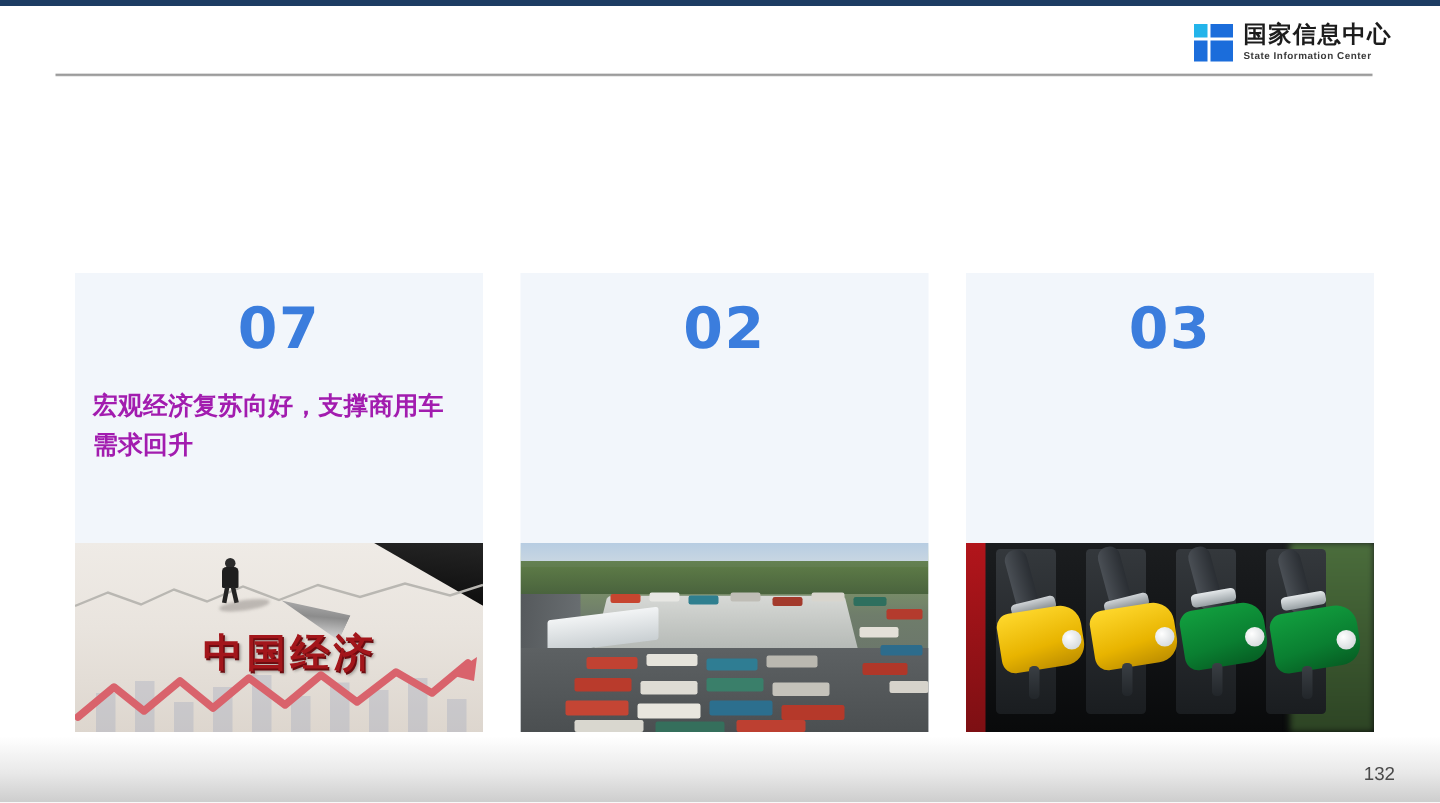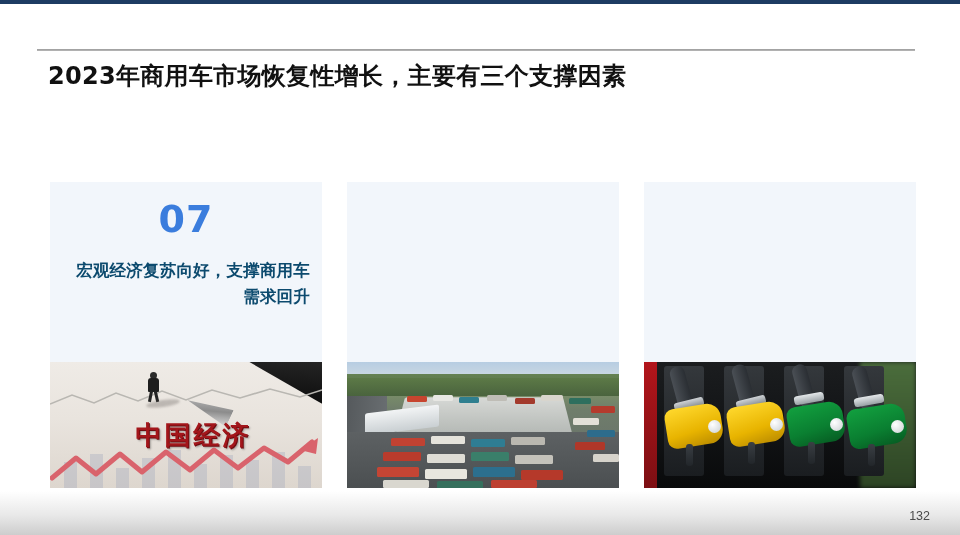--- a/index.html
+++ b/index.html
@@ -87,23 +87,23 @@
     text-align:center;
     font-size:38px; font-weight:bold;
     color:#3b7ddd;
     letter-spacing:1px;
     line-height:1;
     font-family:"DejaVu Sans","Liberation Sans",sans-serif;
   }
   .card-text {
     margin-top:20px;
     padding:0 12px;
-    text-align:right;
+    text-align:left;
     font-size:16.5px; font-weight:bold;
-    color:#0c4a6e; line-height:1.55;
+    color:#a21caf; line-height:1.55;
     letter-spacing:0.2px;
     font-family:"DejaVu Sans","Liberation Sans",sans-serif;
   }
   .card-photo {
     margin-top:auto;
     width:272px; height:126px;
     position:relative; overflow:hidden;
   }
 
   
@@ -254,24 +254,35 @@
     font-family:"Liberation Sans",sans-serif;
   }
 </style>
 </head>
 <body>
 
 <div class="slide">
 
   <div class="top-band"></div>
 
+  <div class="logo">
+    <div class="logo-mark">
+      <span class="lm lm-a"></span>
+      <span class="lm lm-b"></span>
+      <span class="lm lm-c"></span>
+      <span class="lm lm-d"></span>
+    </div>
+    <div class="logo-text">
+      <span class="logo-cn">国家信息中心</span>
+      <span class="logo-en">State Information Center</span>
+    </div>
+  </div>
 
   <div class="header-rule"></div>
 
-  <h1 class="title">2023年商用车市场恢复性增长，主要有三个支撑因素</h1>
 
   <div class="cards">
 
     <div class="card">
       <div class="card-num">07</div>
       <div class="card-text">宏观经济复苏向好，支撑商用车需求回升</div>
       <div class="card-photo ph1">
         <div class="ph1-pen"></div>
         <div class="ph1-tip"></div>
         <svg class="ph1-grayline" viewBox="0 0 272 24" preserveAspectRatio="none">
@@ -298,20 +309,21 @@
             <i style="left:248px;height:22px"></i>
         </div>
         <svg class="ph1-arrow" viewBox="0 0 272 48" preserveAspectRatio="none">
           <polyline points="2,40 26,20 46,36 70,16 92,34 116,14 140,32 164,12 188,30 214,10 238,24 262,4" fill="none" stroke="#d9636c" stroke-width="5" stroke-linejoin="round" stroke-linecap="round"></polyline>
           <polygon points="268,0 250,12 266,16" fill="#d9636c"></polygon>
         </svg>
       </div>
     </div>
 
     <div class="card">
+      <div class="card-num">02</div>
       <div class="card-photo ph2">
         <div class="ph2-sky"></div>
         <div class="ph2-trees"></div>
         <div class="ph2-road"></div>
         <div class="ph2-plat"></div>
         <div class="ph2-roof"></div>
         <div class="ph2-lot"></div>
         <div class="ph2-truck" style="left:60px;top:34px;width:20px;height:6px;background:#c7452f"></div>
         <div class="ph2-truck" style="left:86px;top:33px;width:20px;height:6px;background:#e7e7e3"></div>
         <div class="ph2-truck" style="left:112px;top:35px;width:20px;height:6px;background:#2f7f8f"></div>
@@ -336,20 +348,21 @@
         <div class="ph2-truck" style="left:78px;top:107px;width:42px;height:10px;background:#e8e6de"></div>
         <div class="ph2-truck" style="left:126px;top:105px;width:42px;height:10px;background:#2c6f8e"></div>
         <div class="ph2-truck" style="left:174px;top:108px;width:42px;height:10px;background:#b5392a"></div>
         <div class="ph2-truck" style="left:36px;top:118px;width:46px;height:8px;background:#d9d7cf"></div>
         <div class="ph2-truck" style="left:90px;top:119px;width:46px;height:8px;background:#356f5c"></div>
         <div class="ph2-truck" style="left:144px;top:118px;width:46px;height:8px;background:#bd4031"></div>
       </div>
     </div>
 
     <div class="card">
+      <div class="card-num">03</div>
       <div class="card-photo ph3">
         <div class="ph3-redbar"></div>
         <div class="ph3-green"></div>
 
         <div class="ph3-slot" style="left:20px"></div>
         <div class="ph3-slot" style="left:80px"></div>
         <div class="ph3-slot" style="left:140px"></div>
         <div class="ph3-slot" style="left:200px"></div>
 
         <div class="ph3-hose" style="left:30px;top:4px;height:46px"></div>

